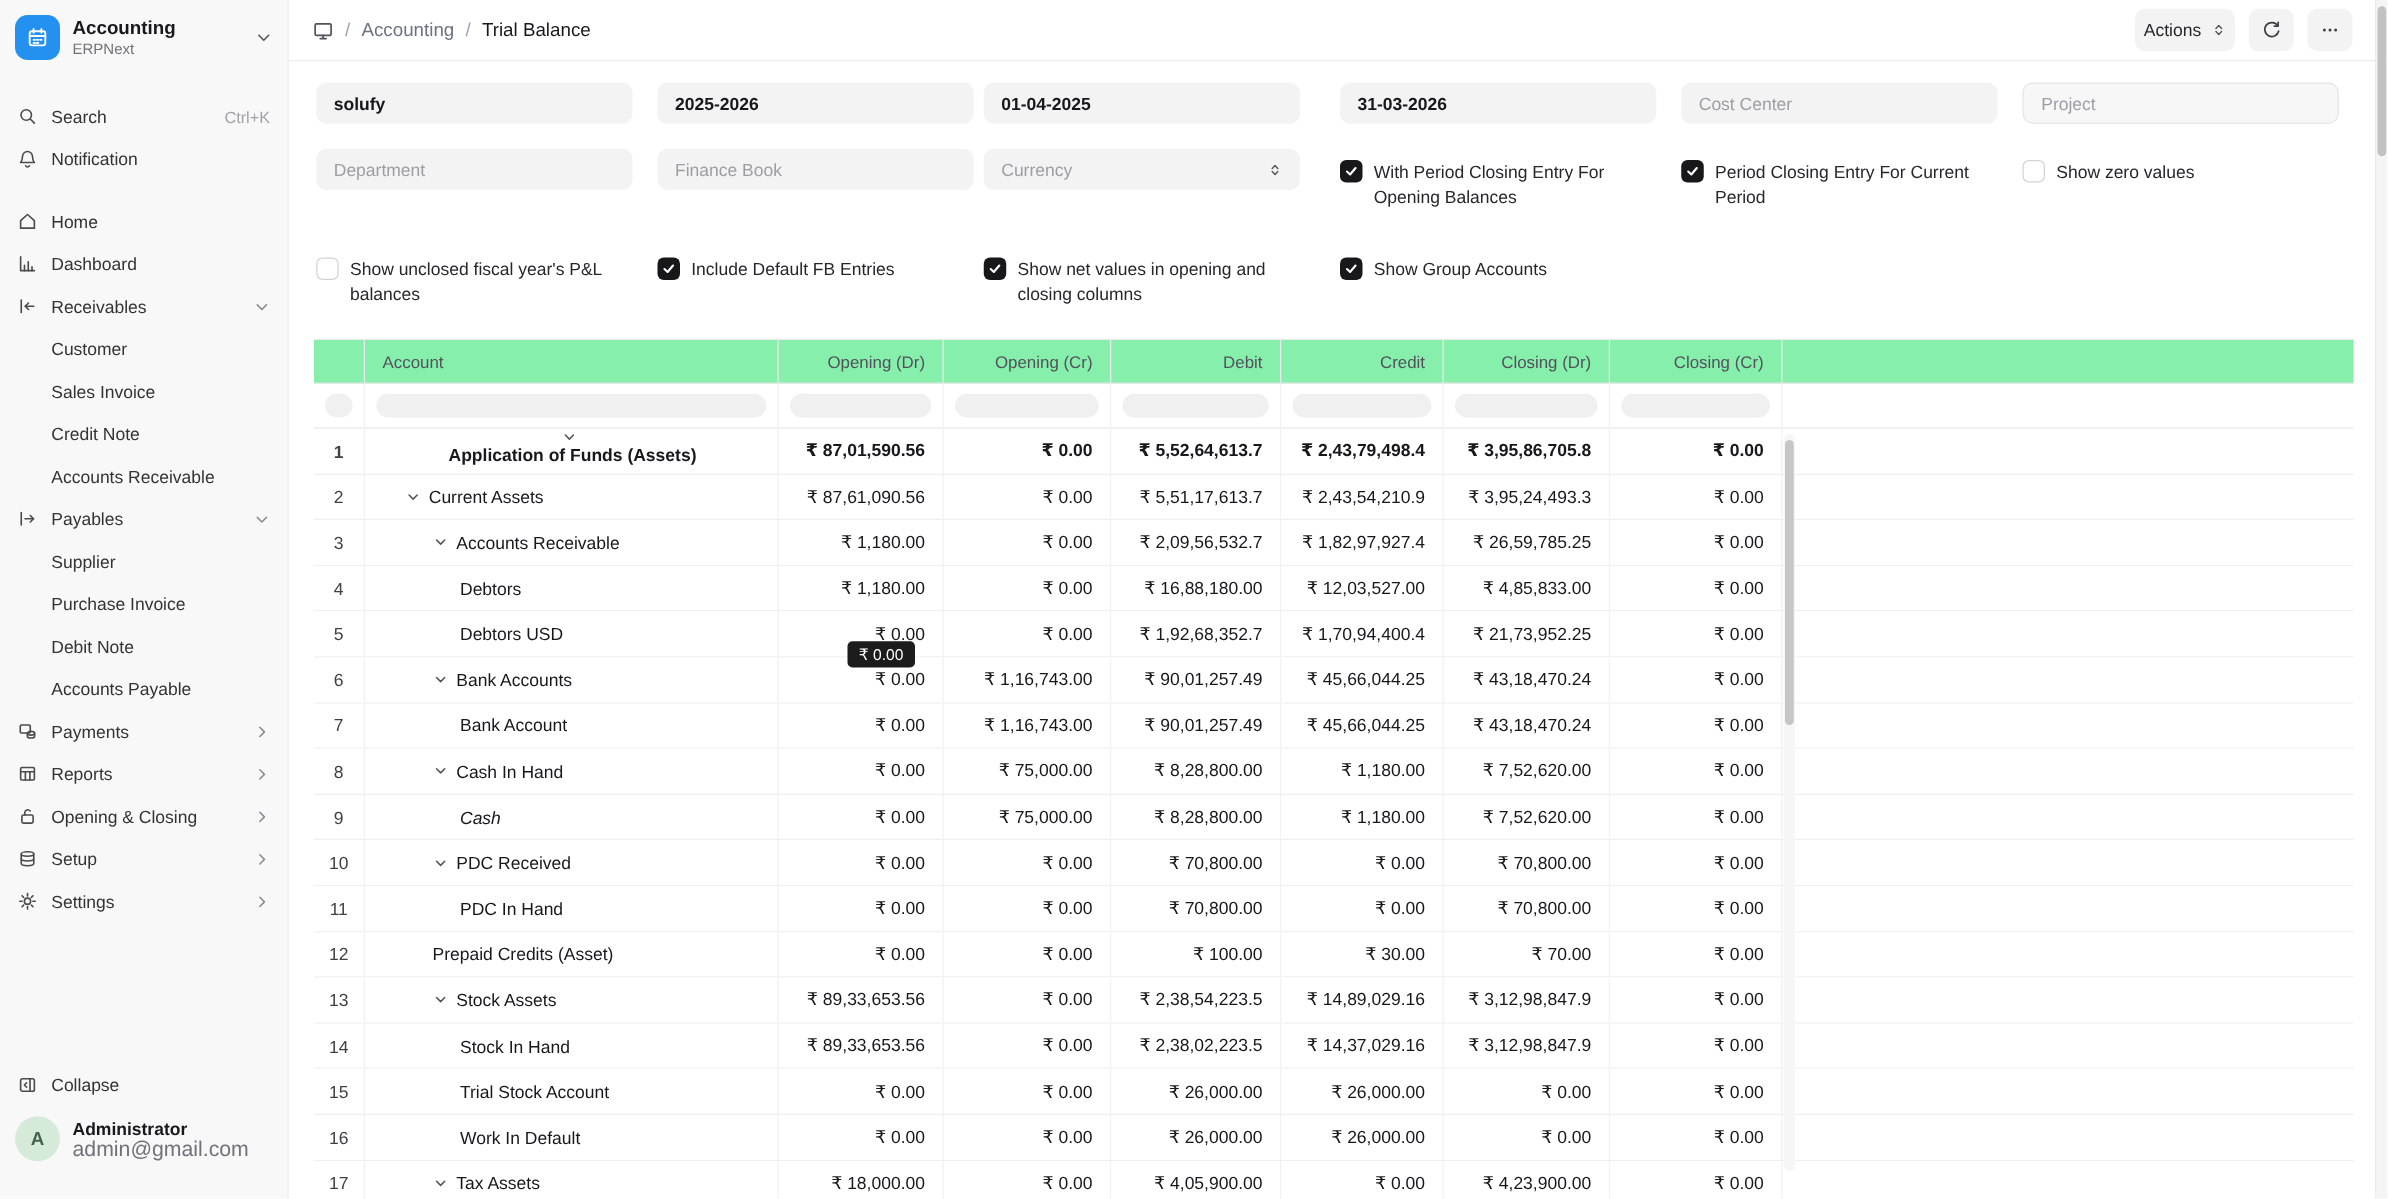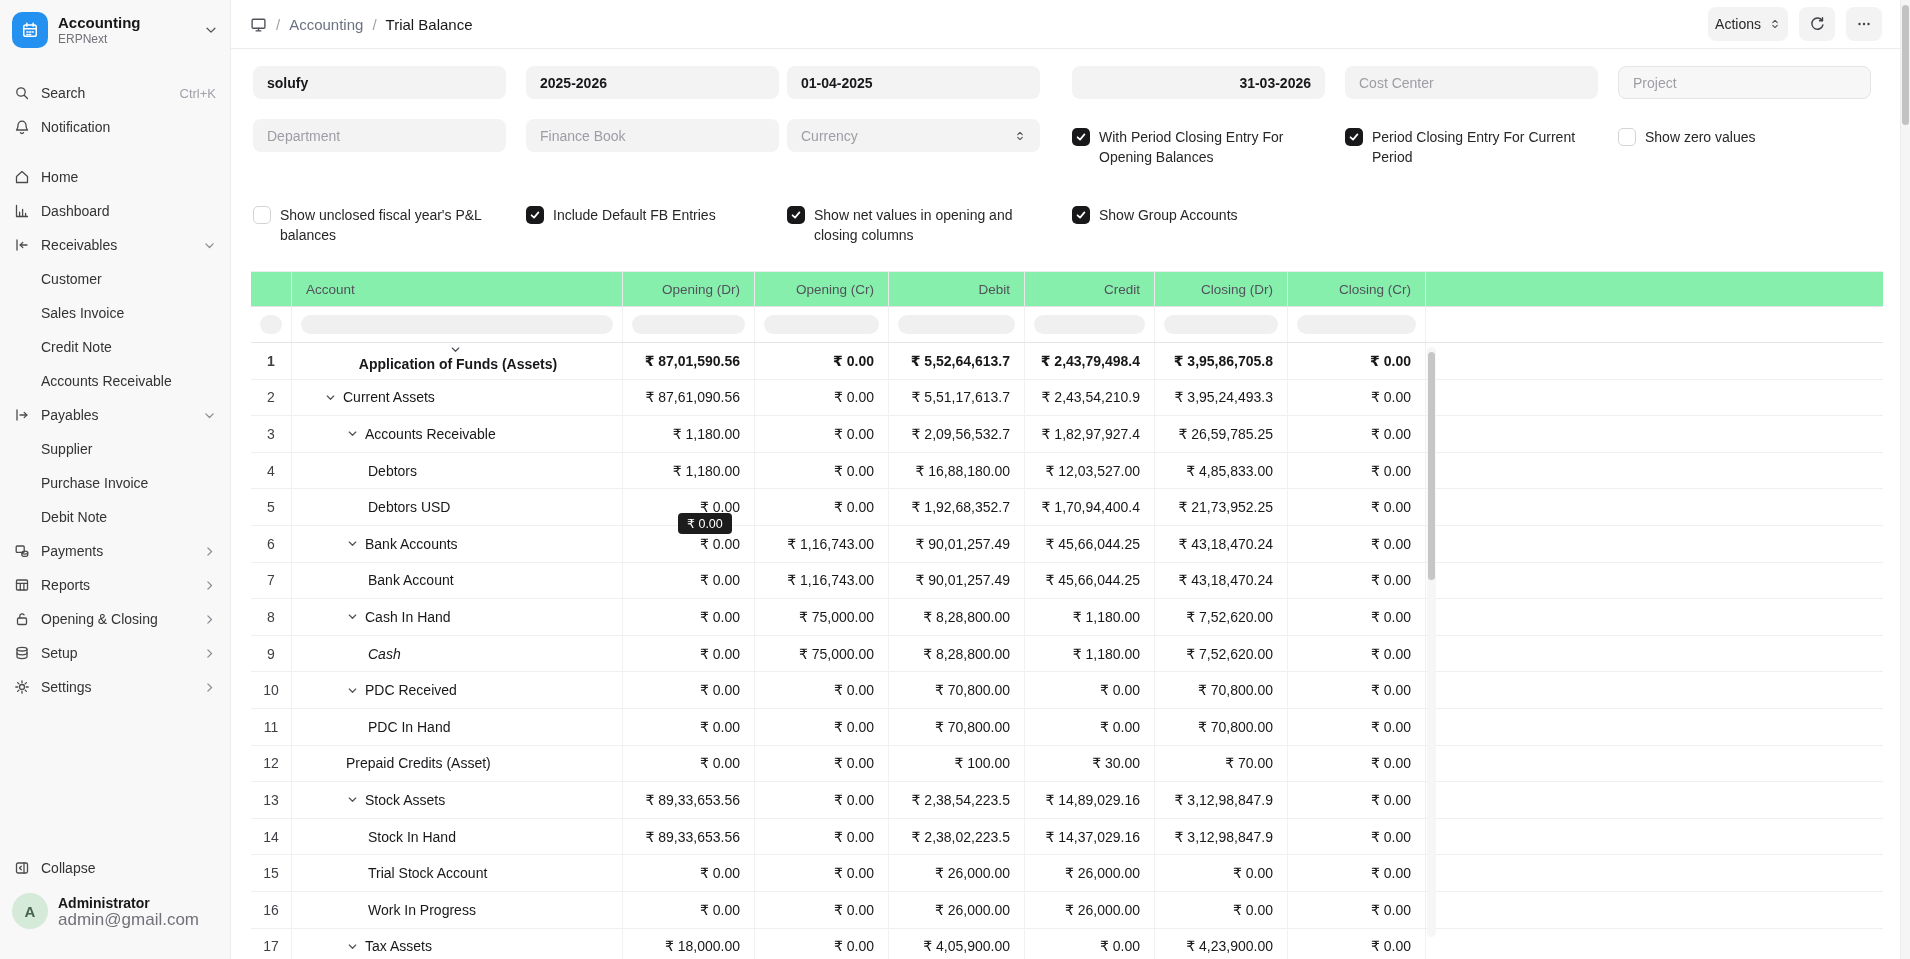--- a/index.html
+++ b/index.html
@@ -40,21 +40,21 @@
   .btn-actions { padding:0 13px; gap:8px; width:80px; }
   .btn-icon { width:36px; color:#3f3f46; }
 
   
   .finput { position:absolute; width:253px; height:33px; border-radius:8px; background:#f3f3f3; font-size:14px; display:flex; align-items:center; padding:0 14px; cursor:text; }
   .finput.filled { font-weight:600; color:#18181b; }
   .finput.placeholder { color:#9d9da5; }
   .finput .sel-ic { margin-left:auto; color:#52525b; }
   .r1 { top:66px; } .r2 { top:119px; }
   .fc0 { left:22px; } .fc1 { left:295px; } .fc2 { left:556px; }
-  .fc3 { left:841px;justify-content:flex-end; } .fc4 { left:1114px; } .fc5 { left:1387px; }
+  .fc3 { left:841px; } .fc4 { left:1114px; } .fc5 { left:1387px; }
   .r1.fc5 { background:#f7f7f7; border:1px solid #e5e5e5; }
   .cbx { position:absolute; display:flex; gap:9px; align-items:flex-start; cursor:pointer; }
   .cb2 { top:127px; } .cb3 { top:205px; }
   .cbox { width:18px; height:18px; border-radius:5px; flex:none; display:flex; align-items:center; justify-content:center; margin-top:1px; }
   .cbox.on { background:#18181b; }
   .cbox.off { background:#fff; border:1.5px solid #d4d4d8; }
   .cblabel { font-size:14px; color:#27272a; line-height:20px; max-width:212px; }
 
   
   .report { position:absolute; left:20px; top:271px; width:1632px; bottom:0; overflow:hidden; }
@@ -184,20 +184,23 @@
         </span>
       </div>
       <div class="sb-item sub">
         <span>Supplier</span>
       </div>
       <div class="sb-item sub">
         <span>Purchase Invoice</span>
       </div>
       <div class="sb-item sub">
         <span>Debit Note</span>
+      </div>
+      <div class="sb-item sub">
+        <span>Accounts Payable</span>
       </div>
       <div class="sb-item">
         <span class="sb-ic">
           <svg width="16" height="16" viewBox="0 0 16 16" fill="none" stroke="currentColor" stroke-width="1.3" stroke-linecap="round" stroke-linejoin="round">
             <rect x="2.2" y="3" width="8" height="6.4" rx="1"></rect>
             <ellipse cx="10.8" cy="9.6" rx="2.9" ry="1.5"></ellipse>
             <path d="M7.9 9.6v2.3c0 .8 1.3 1.5 2.9 1.5s2.9-.7 2.9-1.5V9.6"></path>
           </svg>
         </span>
         <span>Payments</span>
@@ -661,21 +664,21 @@
           <div class="td val w2">₹ 0.00</div>
           <div class="td val w3">₹ 0.00</div>
           <div class="td val w4">₹ 26,000.00</div>
           <div class="td val w5">₹ 26,000.00</div>
           <div class="td val w6">₹ 0.00</div>
           <div class="td val w7">₹ 0.00</div>
         </div>
         <div class="trow">
           <div class="td numcell w0">16</div>
           <div class="td acc w1" style="padding-left: 76px;">
-            <span>Work In Progress</span>
+            <span>Work In Default</span>
           </div>
           <div class="td val w2">₹ 0.00</div>
           <div class="td val w3">₹ 0.00</div>
           <div class="td val w4">₹ 26,000.00</div>
           <div class="td val w5">₹ 26,000.00</div>
           <div class="td val w6">₹ 0.00</div>
           <div class="td val w7">₹ 0.00</div>
         </div>
         <div class="trow">
           <div class="td numcell w0">17</div>

